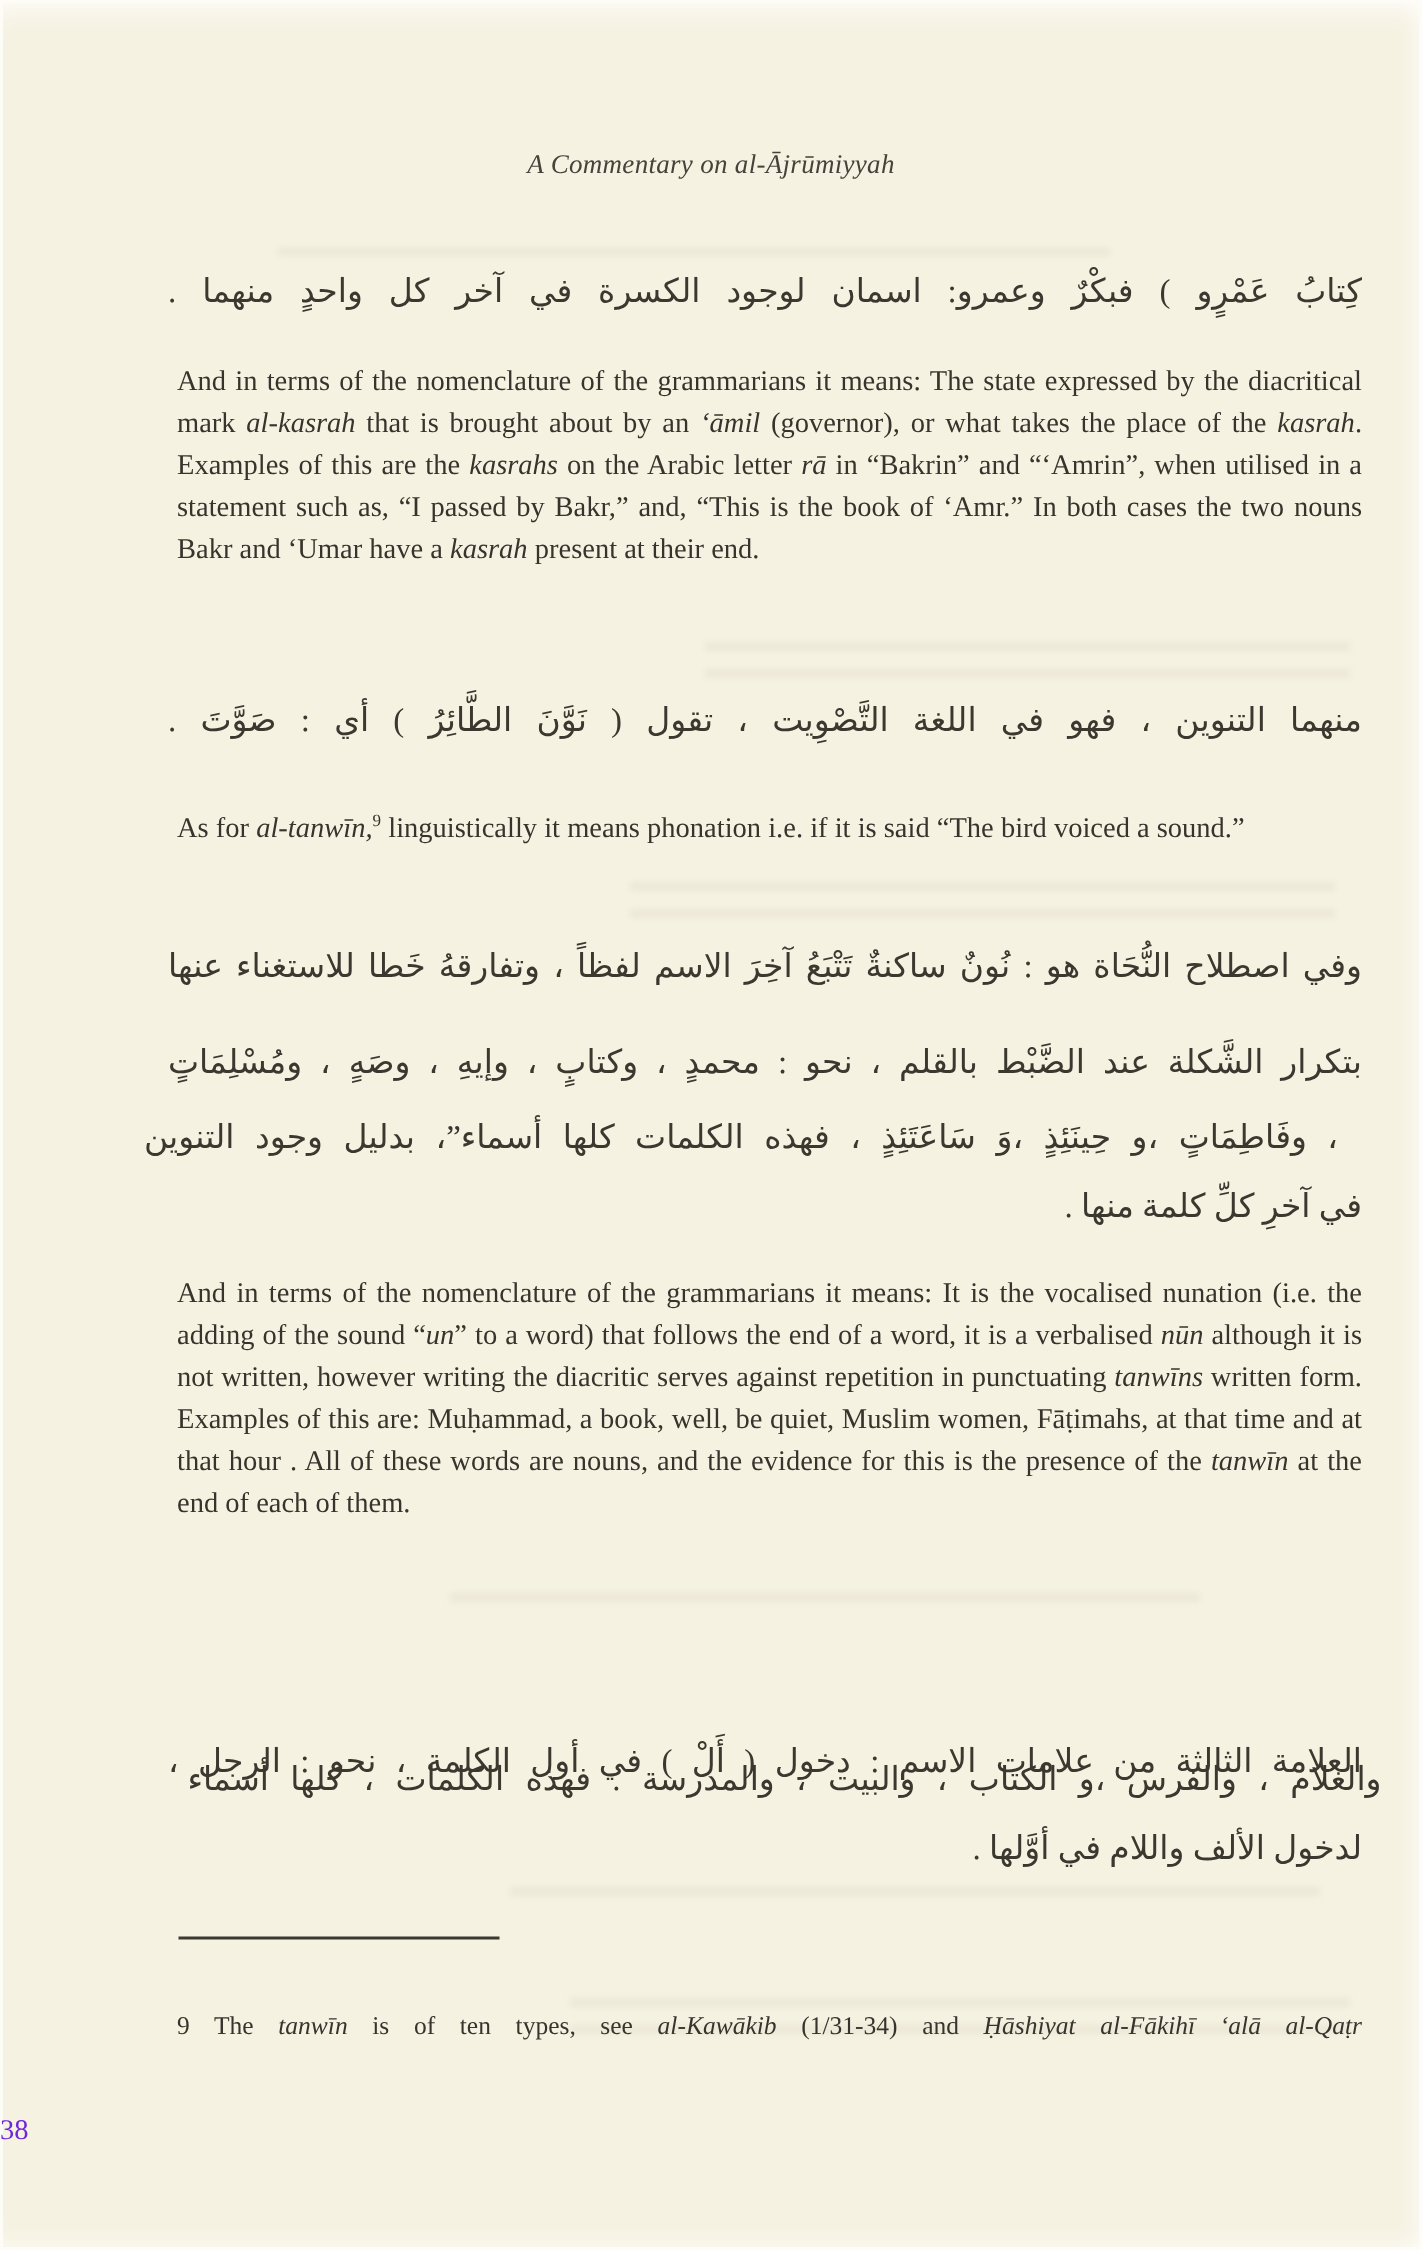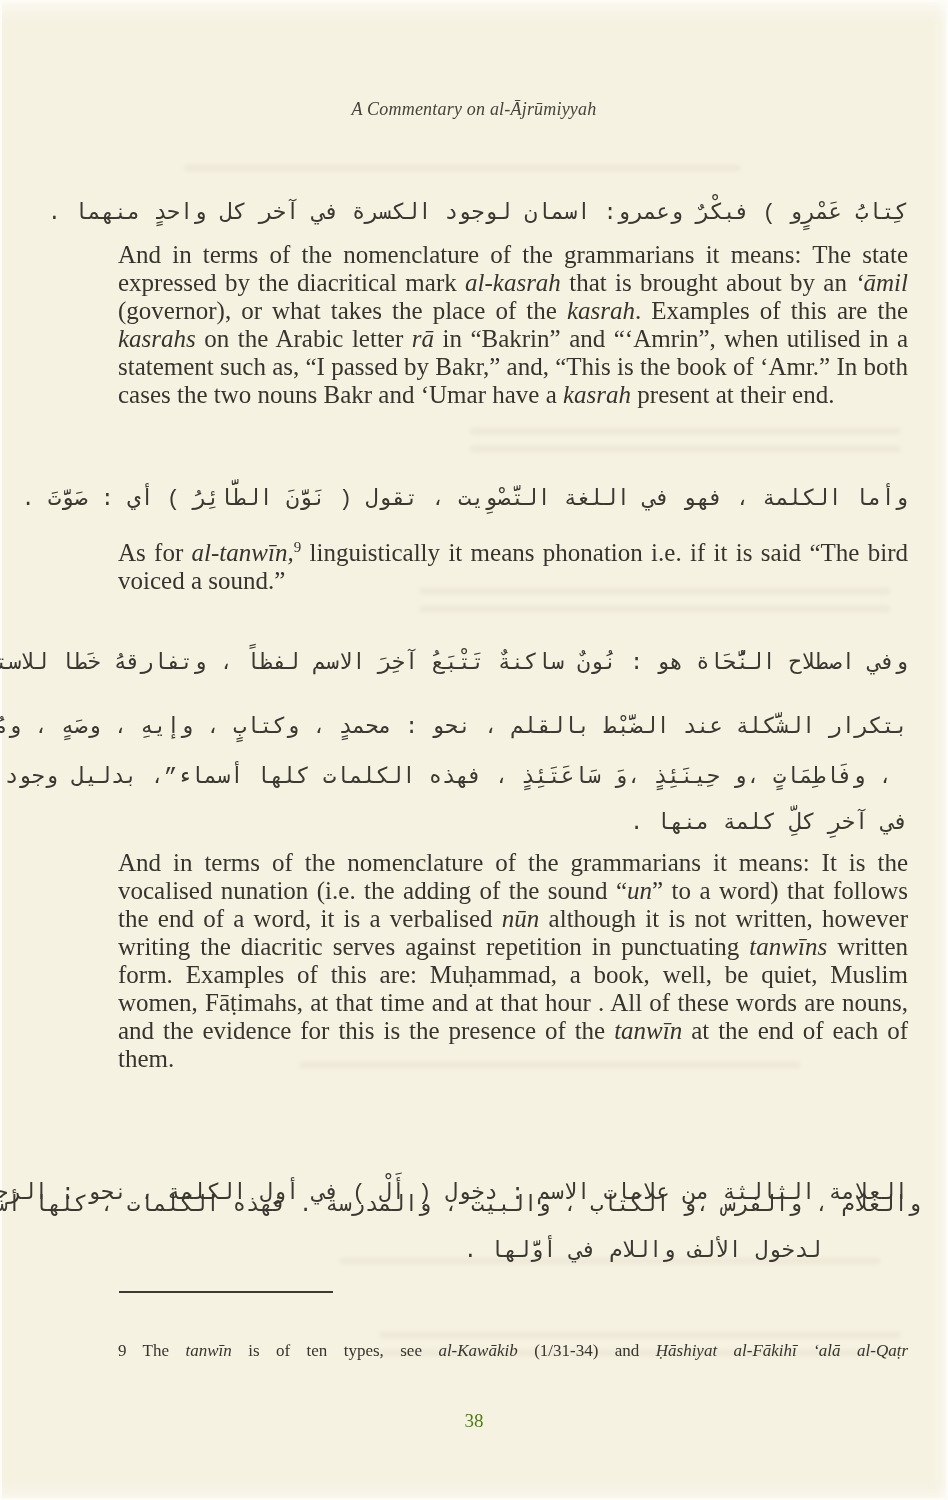--- a/index.html
+++ b/index.html
@@ -10,33 +10,33 @@
   html,body{margin:0;padding:0;width:948px;height:1500px;background:#fdfcf6;}
   .page{position:relative;width:948px;height:1500px;overflow:hidden;background:#fdfcf6;
         font-family:"Liberation Serif",serif;}
   .paper{position:absolute;inset:2px;background:var(--paper);
          box-shadow:inset 0 16px 20px -14px rgba(255,255,255,.95),
                     inset -12px 0 16px -12px rgba(255,255,255,.8),
                     inset 0 -14px 18px -14px rgba(255,255,255,.7);}
   .abs{position:absolute;}
   .running-header{top:99px;left:0;width:948px;text-align:center;
     font-style:italic;font-size:18px;letter-spacing:.2px;color:#45433a;}
-  .en{font-size:25px;line-height:28px;text-align:justify;color:var(--ink-en);
+  .en{font-size:19px;line-height:28px;text-align:justify;color:var(--ink-en);
       font-family:"Liberation Serif",serif;}
   .en sup{font-size:.6em;vertical-align:super;line-height:0;}
   .it{font-style:italic;}
-  .ar{direction:rtl;font-family:Liberation Mono, monospace;font-size:22px;
-      color:var(--ink);white-space:nowrap;line-height:40px;margin-top:20px;}
+  .ar{direction:rtl;font-family:Liberation Serif, serif;font-size:22px;
+      color:var(--ink);white-space:nowrap;line-height:40px;}
   .ar-just{text-align:justify;text-align-last:justify;}
   .ar-left{text-align:right;}
-  .ar-indent{text-align:center;padding-left:265px;}
+  .ar-indent{text-align:right;padding-left:265px;}
   .fn{font-size:17px;line-height:26px;color:var(--ink-en);}
   .fn-l1{text-align:justify;text-align-last:justify;}
   .footnote-rule{background:#3b3931;height:2px;}
-  .page-number{top:1410px;left:0;width:948px;text-align:center;font-size:19px;color:#4d7c0f;}
+  .page-number{top:1410px;left:0;width:948px;font-size:19px;color:#6d28d9;}
   .ghost{position:absolute;opacity:.08;filter:blur(2px);pointer-events:none;
     background:repeating-linear-gradient(to bottom,#7d7458 0 6px,transparent 6px 18px);}
 </style>
 </head>
 <body>
 
 <div class="page">
   <div class="paper"></div>
 
   <div class="ghost" style="top:165px;left:185px;width:555px;height:16px;"></div>
@@ -45,21 +45,21 @@
   <div class="ghost" style="top:1062px;left:300px;width:500px;height:18px;"></div>
   <div class="ghost" style="top:1258px;left:340px;width:540px;height:16px;"></div>
   <div class="ghost" style="top:1332px;left:380px;width:520px;height:36px;"></div>
 
   <div class="abs running-header">A Commentary on al-Ājrūmiyyah</div>
 
   <div class="abs ar ar-just" style="top:174px;left:112px;width:796px;">كِتابُ عَمْرٍو ) فبكْرٌ وعمرو: اسمان لوجود الكسرة في آخر كل واحدٍ منهما .</div>
 
   <div class="abs en" style="top:241px;left:118px;width:790px;"><span>And in terms of the nomenclature of the grammarians it means: The state expressed by the diacritical mark </span><span class="it">al-kasrah</span><span> that is brought about by an </span><span class="it">‘āmil</span><span> (governor), or what takes the place of the </span><span class="it">kasrah</span><span>. Examples of this are the </span><span class="it">kasrahs</span><span> on the Arabic letter </span><span class="it">rā</span><span> in “Bakrin” and “‘Amrin”, when utilised in a statement such as, “I passed by Bakr,” and, “This is the book of ‘Amr.” In both cases the two nouns Bakr and ‘Umar have a </span><span class="it">kasrah</span><span> present at their end.</span></div>
 
-  <div class="abs ar ar-just" style="top:460px;left:112px;width:796px;">وأما الكلمة ، فهو في اللغة التَّصْوِيت ، تقول ( نَوَّنَ الطَّائِرُ ) أي : صَوَّتَ .</div>
+  <div class="abs ar ar-just" style="top:460px;left:112px;width:796px;">منهما التنوين ، فهو في اللغة التَّصْوِيت ، تقول ( نَوَّنَ الطَّائِرُ ) أي : صَوَّتَ .</div>
 
   <div class="abs en" style="top:527px;left:118px;width:790px;margin-top:12px;"><span>As for </span><span class="it">al-tanwīn,</span><sup>9</sup><span> linguistically it means phonation i.e. if it is said “The bird voiced a sound.”</span></div>
 
   <div>
     <div class="abs ar ar-just" style="top:624px;left:112px;width:796px;">وفي اصطلاح النُّحَاة هو : نُونٌ ساكنةٌ تَتْبَعُ آخِرَ الاسم لفظاً ، وتفارقهُ خَطا للاستغناء عنها</div>
     <div class="abs ar ar-just" style="top:688px;left:112px;width:796px;">بتكرار الشَّكلة عند الضَّبْط بالقلم ، نحو : محمدٍ ، وكتابٍ ، وإيهِ ، وصَهٍ ، ومُسْلِمَاتٍ</div>
     <div class="abs ar ar-just" style="top:738px;left:96px;width:796px;">، وفَاطِمَاتٍ ،و حِينَئِذٍ ،وَ سَاعَتَئِذٍ ، فهذه الكلمات كلها أسماء”، بدليل وجود التنوين</div>
     <div class="abs ar ar-left" style="top:784px;left:112px;width:796px;">في آخرِ كلِّ كلمة منها .</div>
   </div>
 

